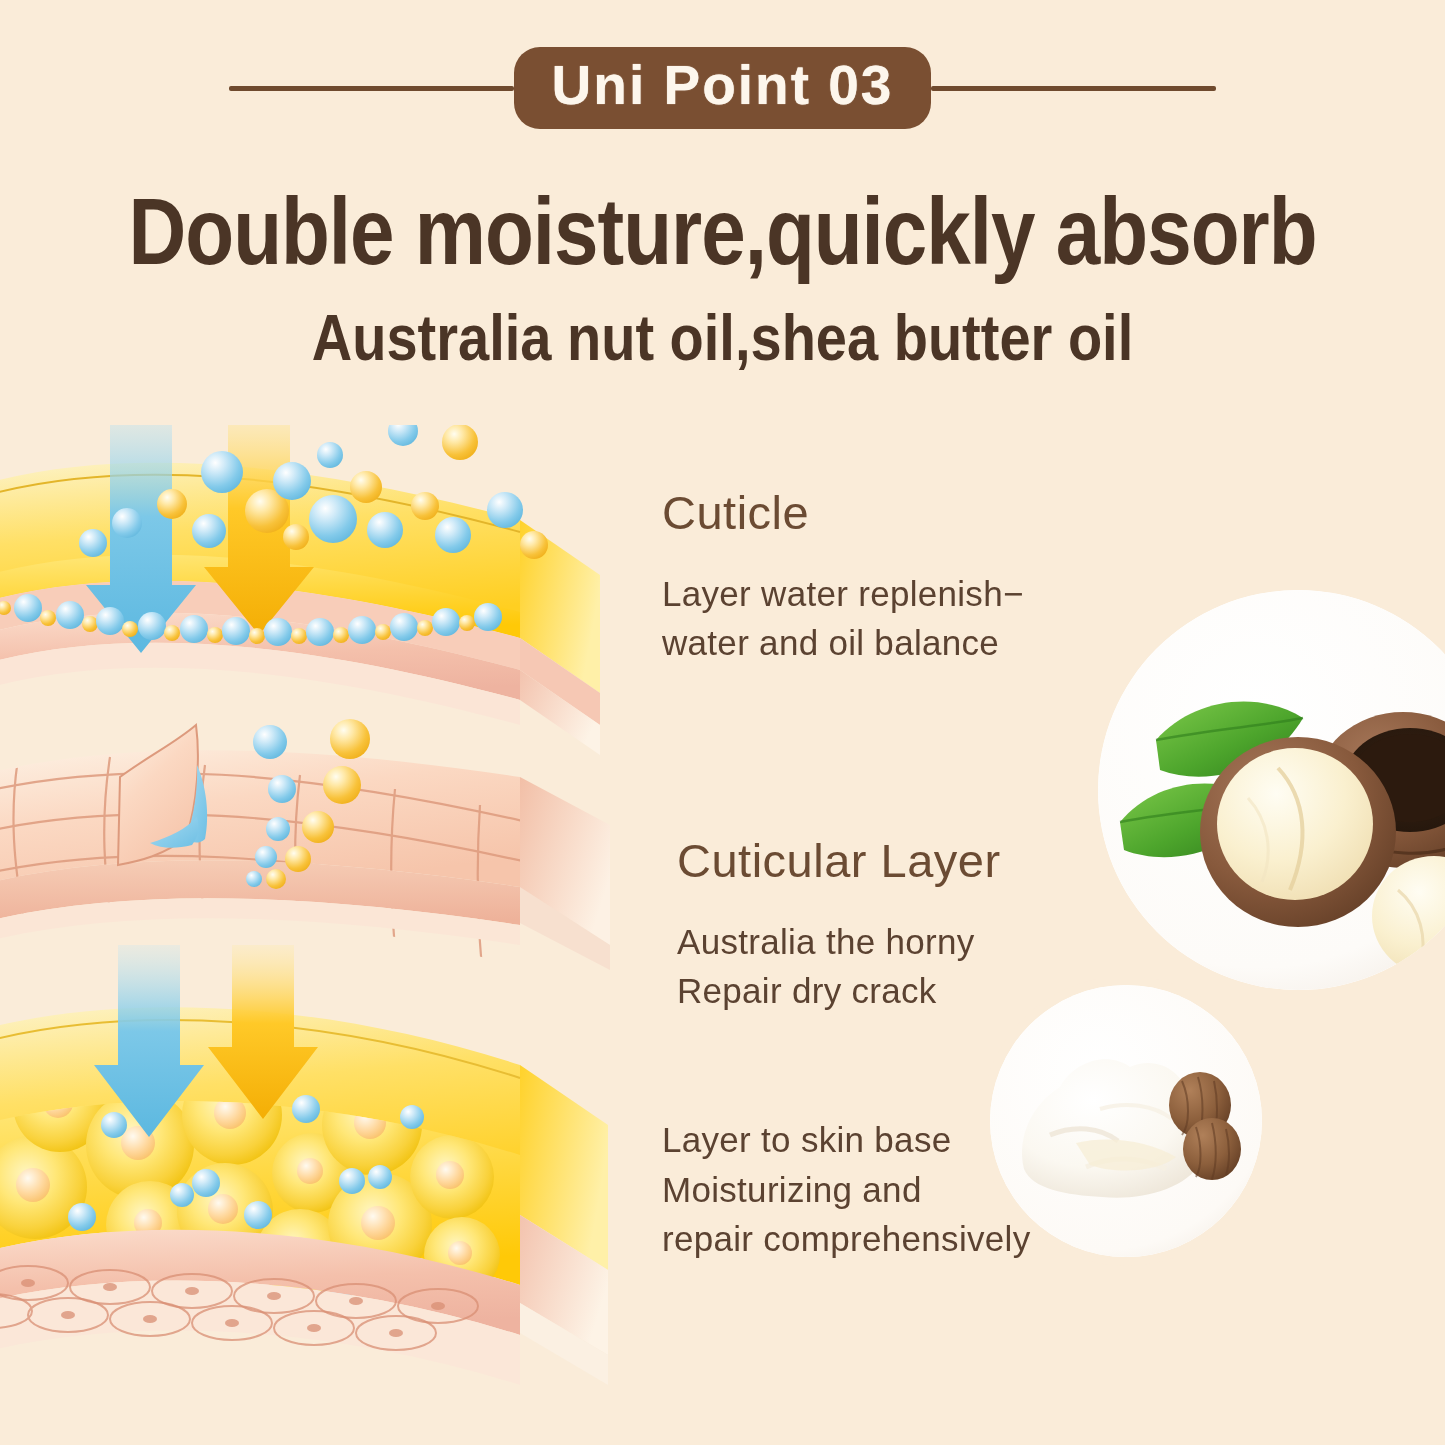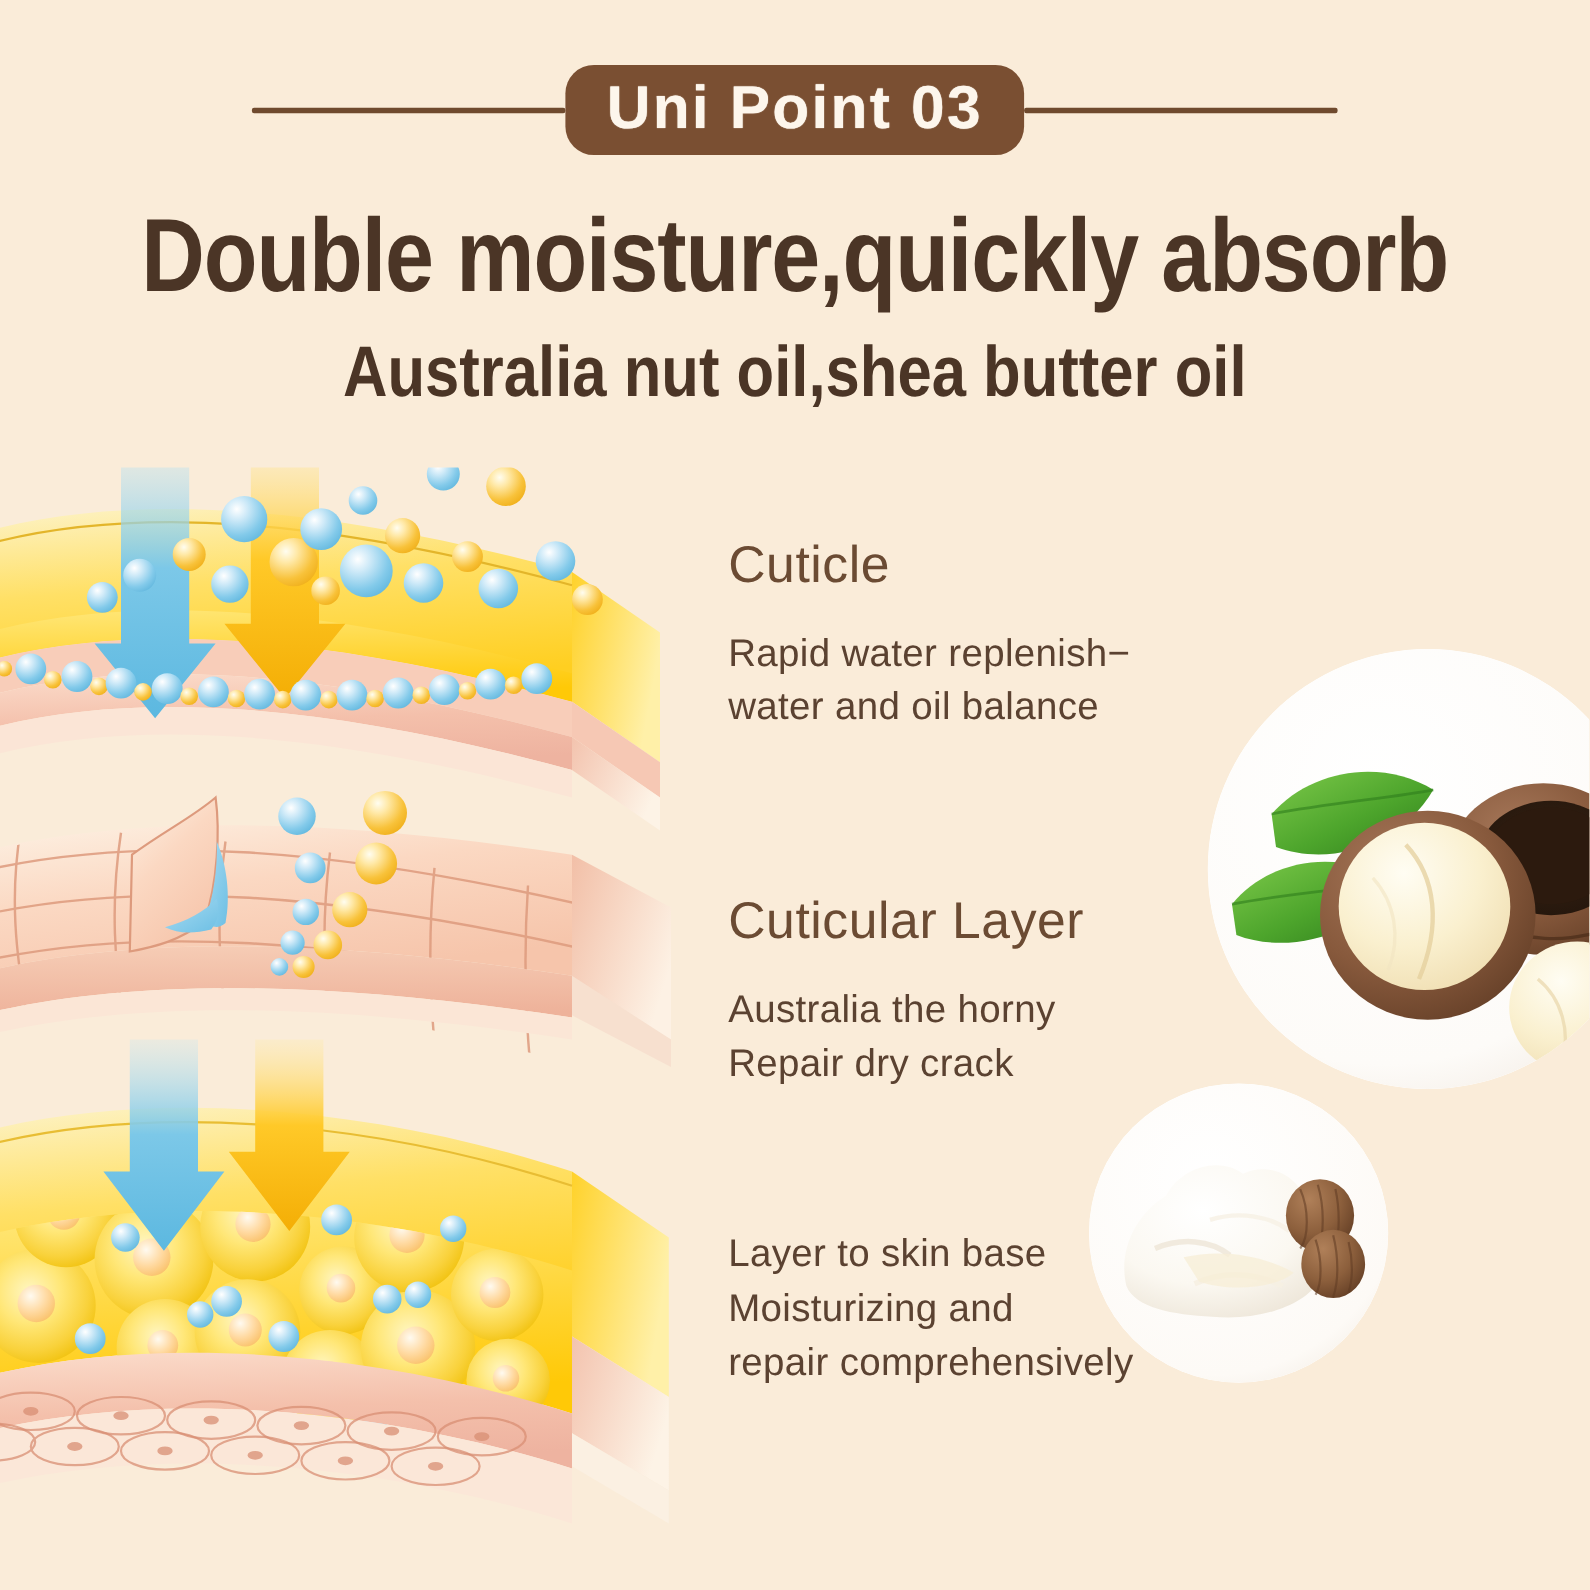--- a/index.html
+++ b/index.html
@@ -18,21 +18,21 @@
     position: relative;
     width: 1445px;
     height: 1445px;
     background: #faecd9;
     overflow: hidden;
   }
 
   
   .header-row {
     position: absolute;
-    left: 0; top: 50px;
+    left: 0; top: 38px;
     width: 1445px; height: 100px;
     display: flex;
     align-items: center;
     justify-content: center;
   }
   .rule {
     height: 5px;
     background: #6f4a2e;
     border-radius: 2px;
   }
@@ -76,21 +76,21 @@
     color: #4b3526;
     transform: scaleY(1.16);
     transform-origin: top center;
     white-space: nowrap;
   }
 
   
   .sections { position: absolute; left: 662px; top: 0; width: 520px; }
   .section { position: absolute; width: 500px; }
   .sec-1 { top: 487px; }
-  .sec-2 { top: 811px; }
+  .sec-2 { top: 835px; margin-left: 15px; }
   .sec-3 { top: 1115px; }
   .sec-head {
     font-size: 47px;
     color: #6b4b33;
     letter-spacing: 0.5px;
     line-height: 1.1;
     margin-bottom: 30px;
     white-space: nowrap;
   }
   .sec-body {
@@ -553,21 +553,21 @@
         <path d="M 236 144 C 240 160 240 178 236 190" fill="none" stroke="#5e3a22" stroke-width="2" opacity="0.55"></path>
       </g>
     </svg>
   </div>
 
   <div class="sections">
 
     <div class="section sec-1">
       <div class="sec-head">Cuticle</div>
       <div class="sec-body">
-        <div>Rapid water replenish−</div>
+        <div>Layer water replenish−</div>
         <div>water and oil balance</div>
       </div>
     </div>
 
     <div class="section sec-2">
       <div class="sec-head">Cuticular Layer</div>
       <div class="sec-body">
         <div>Australia the horny</div>
         <div>Repair dry crack</div>
       </div>

